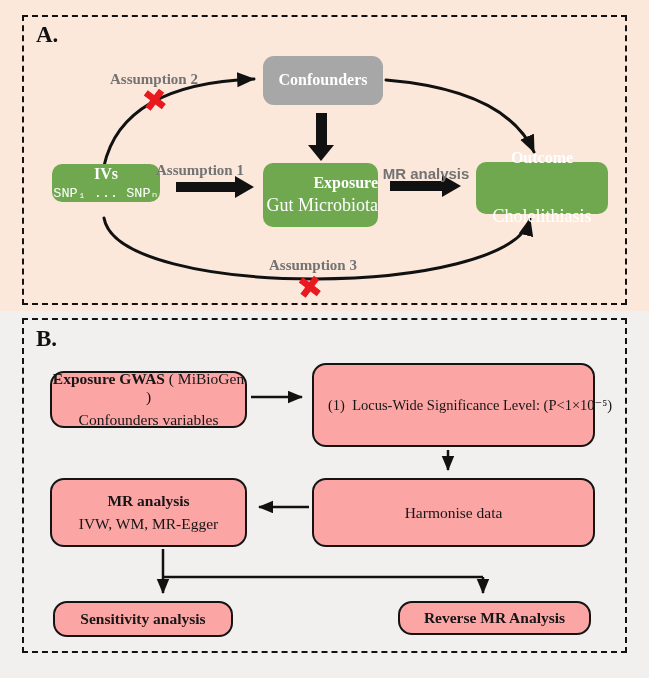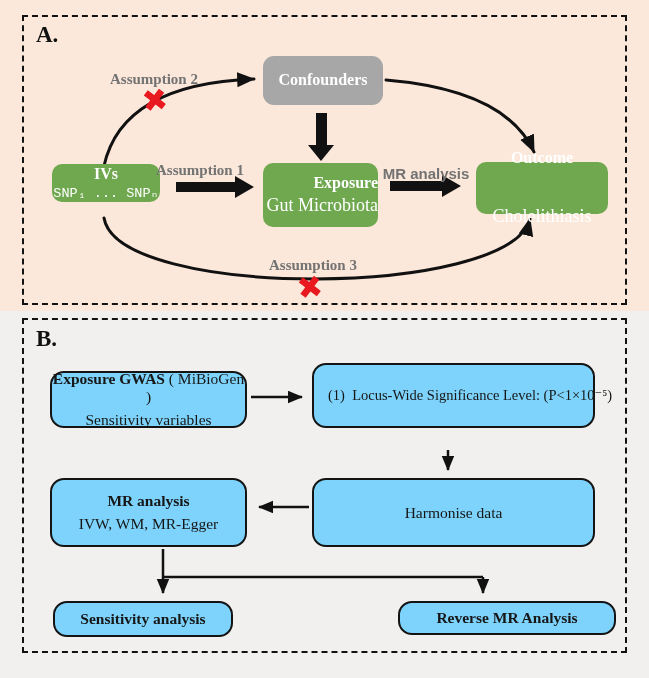--- a/index.html
+++ b/index.html
@@ -44,32 +44,32 @@
   .red-cross{
     position:absolute;color:var(--cross_red,#e8191f);font-weight:bold;
     font-size:31px;line-height:1;font-family:"DejaVu Sans",sans-serif;
     transform:rotate(-8deg);
   }
   #crossA2{left:142px;top:85px;}
   #crossA3{left:297px;top:272px;}
 
   .boxB{
     position:absolute;border:2.5px solid #141414;border-radius:14px;
-    background:#7dd3fc;box-sizing:border-box;color:#161616;
+    background:#fca5a5;box-sizing:border-box;color:#161616;
     display:flex;flex-direction:column;justify-content:center;align-items:center;
     text-align:center;gap:5px;font-size:15.5px;line-height:1.15;
   }
   .boxB .bold{font-weight:bold;}
   #b1{left:50px;top:371px;width:197px;height:57px;}
-  #b2{left:312px;top:363px;width:283px;height:65px;align-items:flex-start;padding-left:14px;gap:0;}
+  #b2{left:312px;top:363px;width:283px;height:84px;align-items:flex-start;padding-left:14px;gap:0;}
   #b2 .crit-line{white-space:pre;font-size:14.5px;line-height:25px;text-align:left;}
   #b3{left:50px;top:478px;width:197px;height:69px;}
   #b4{left:312px;top:478px;width:283px;height:69px;}
   #b5{left:53px;top:601px;width:180px;height:36px;}
-  #b6{left:398px;top:601px;width:218px;height:34px;}
+  #b6{left:398px;top:601px;width:193px;height:34px;}
 </style>
 </head>
 <body>
 
 <div id="bgA" class="panel-bg"></div>
 <div id="bgB" class="panel-bg"></div>
 <div id="borderA" class="dash-border"></div>
 <div id="borderB" class="dash-border"></div>
 
 <svg class="overlay" width="649" height="678" viewBox="0 0 649 678">
@@ -123,21 +123,21 @@
 
 <span id="crossA2" class="red-cross">✖</span>
 <span id="crossA3" class="red-cross">✖</span>
 
 <div id="labelB" class="panel-label">B.</div>
 
 <div id="b1" class="boxB">
   <div>
     <span class="bold">Exposure GWAS</span><span> ( MiBioGen )</span>
   </div>
-  <div>Sensitivity variables</div>
+  <div>Confounders variables</div>
 </div>
 
 <div id="b2" class="boxB">
   <div class="crit-line">(1)  Locus-Wide Significance Level: (P&lt;1×10⁻⁵)</div>
 </div>
 
 <div id="b3" class="boxB">
   <div class="bold">MR analysis</div>
   <div>IVW, WM, MR-Egger</div>
 </div>

